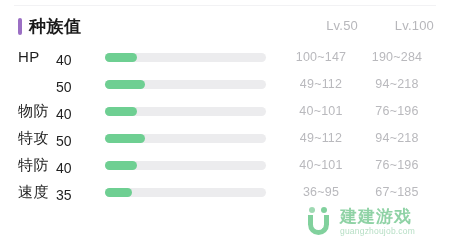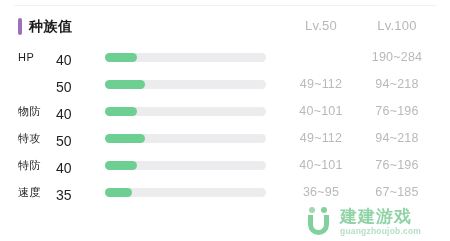--- a/index.html
+++ b/index.html
@@ -42,32 +42,32 @@
     height: 24px;
   }
   .accent-bar {
     width: 4px;
     height: 17px;
     border-radius: 2px;
     background: #9b6fc4;
     margin-right: 7px;
   }
   .title-text {
-    font-size: 14px;
+    font-size: 17px;
     font-weight: bold;
     color: #1a1a1a;
     letter-spacing: 0.5px;
     line-height: 1;
   }
   .lv-head {
     position: absolute;
     top: 4px;
     font-size: 13px;
     color: #b7b7bb;
-    text-align: center;
+    text-align: right;
     width: 74px;
     letter-spacing: 0.2px;
   }
   .lv-head.c50  { left: 284px; }
   .lv-head.c100 { left: 360px; }
 
   
   .rows {
     position: absolute;
     top: 44px;
@@ -76,21 +76,21 @@
   }
   .row {
     position: relative;
     height: 27px;
   }
   .r-label {
     position: absolute;
     left: 18px;
     top: 5px;
     width: 44px;
-    font-size: 11px;
+    font-size: 15px;
     color: #1f1f1f;
     letter-spacing: 0.5px;
     line-height: 16px;
   }
   .r-value {
     position: absolute;
     left: 56px;
     top: 8px;
     width: 36px;
     text-align: left;
@@ -178,21 +178,20 @@
     letter-spacing: 1px;
     line-height: 19px;
     white-space: nowrap;
   }
   .wm-url {
     font-size: 8.5px;
     color: #a9d9ba;
     letter-spacing: 0.2px;
     line-height: 11px;
     white-space: nowrap;
-    font-weight: bold;
   }
 </style>
 </head>
 <body>
 
 <div class="screen">
 
   <div class="top-divider"></div>
 
   <div class="header">
@@ -205,20 +204,21 @@
   </div>
 
   <div class="rows">
 
     <div class="row">
       <div class="r-label">HP</div>
       <div class="r-value">40</div>
       <div class="bar-track">
         <div class="bar-fill" style="width: 20%;"></div>
       </div>
+      <div class="r-lv c50">100~147</div>
       <div class="r-lv c100">190~284</div>
     </div>
 
     <div class="row">
       <div class="r-value">50</div>
       <div class="bar-track">
         <div class="bar-fill" style="width: 25%;"></div>
       </div>
       <div class="r-lv c50">49~112</div>
       <div class="r-lv c100">94~218</div>

